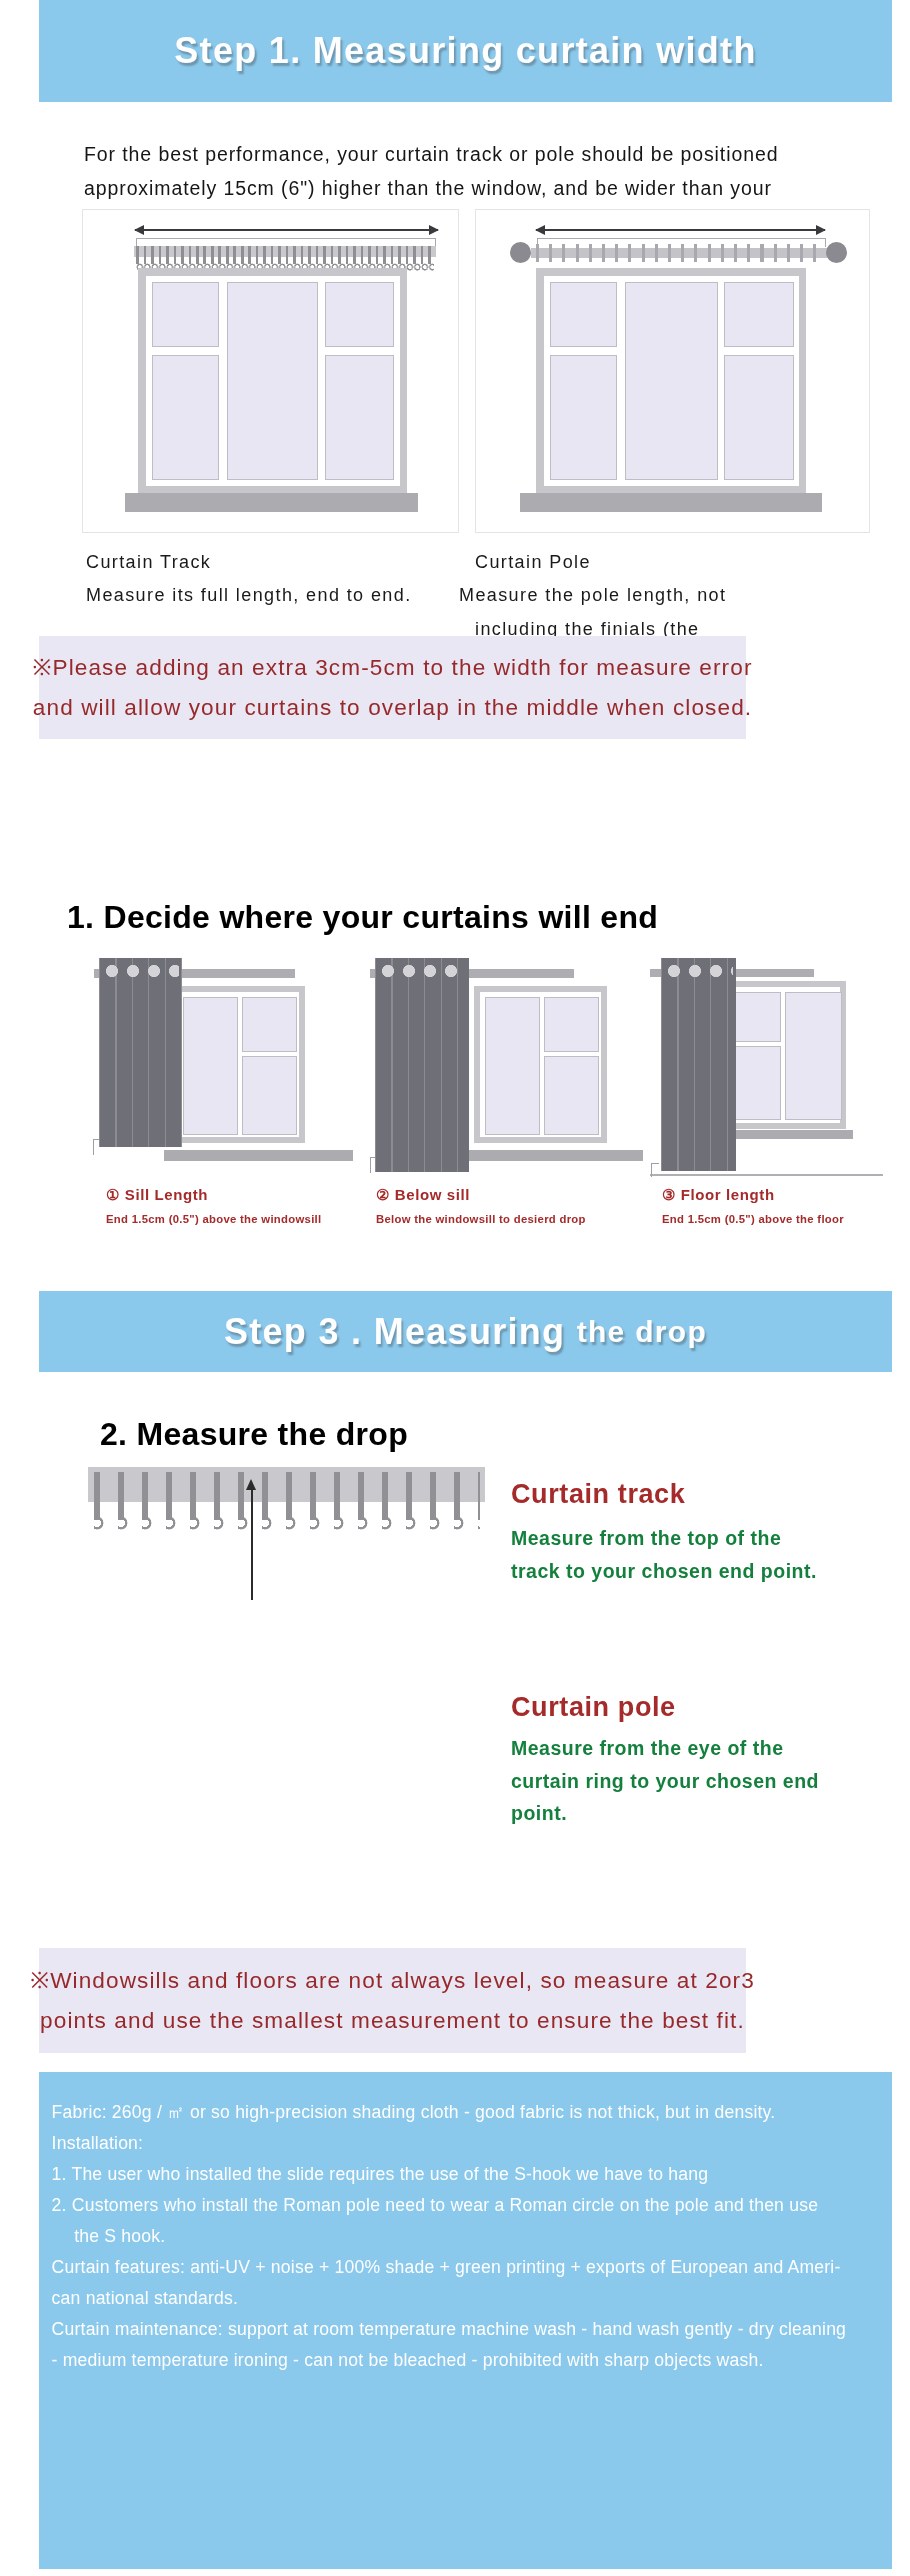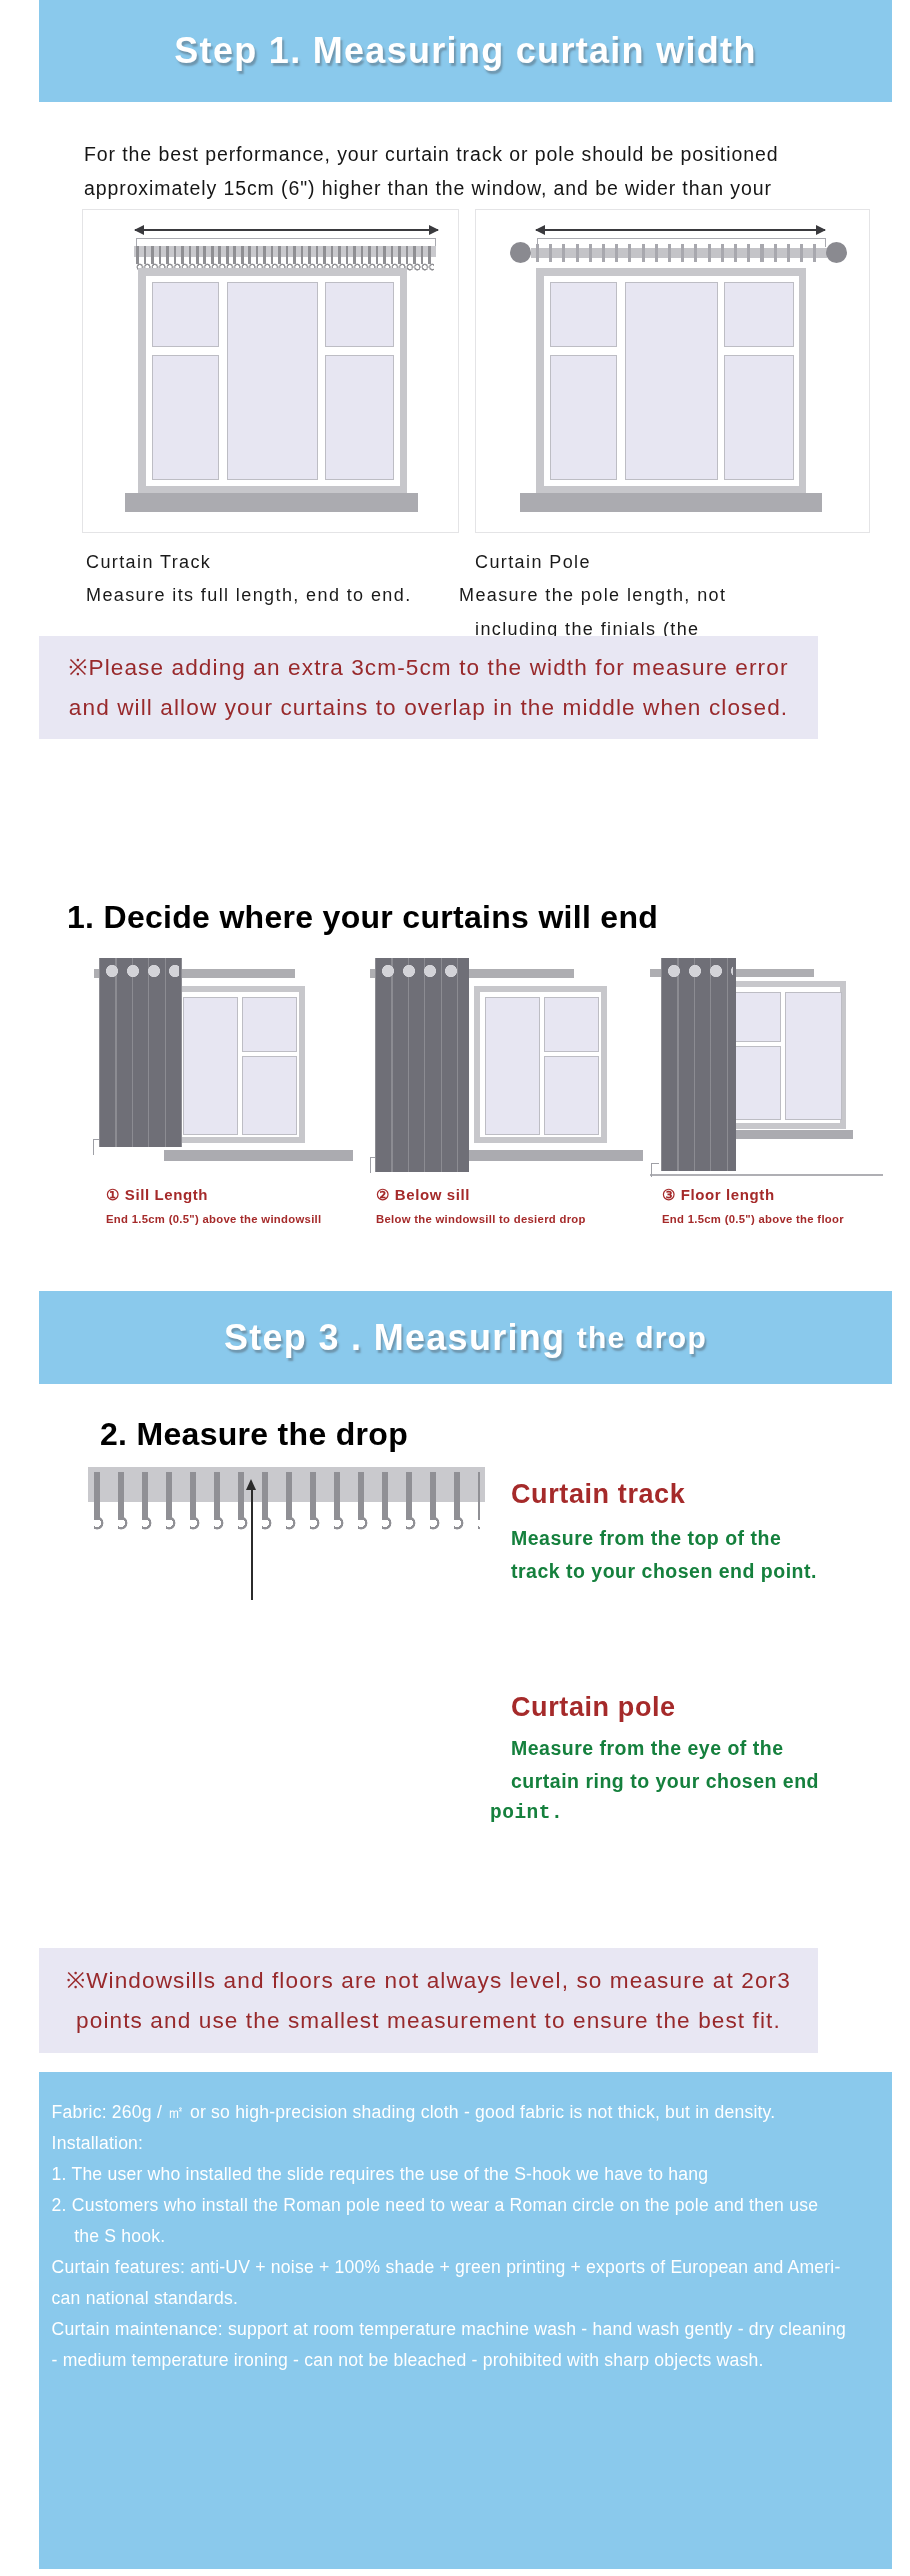--- a/index.html
+++ b/index.html
@@ -10,21 +10,21 @@
   
   .banner{position:absolute;left:39px;width:853px;background:#8AC9EC;display:flex;
           align-items:center;justify-content:center;color:#ffffff;font-weight:bold;
           font-size:36px;letter-spacing:1.3px;white-space:nowrap;
           text-shadow:1.9px 2.5px 1.9px rgba(88,108,122,.55);}
   .banner-sub{font-size:30px;margin-left:11.3px;font-weight:bold;}
 
   
   .intro-line{position:absolute;font-size:19.5px;letter-spacing:0.9px;color:#161616;white-space:nowrap;}
   .cap{position:absolute;font-size:18px;letter-spacing:1.4px;color:#1a1a1a;white-space:nowrap;}
-  .note{position:absolute;left:39px;width:779px;background:#E8E7F3;display:flex;
+  .note{position:absolute;left:39px;width:707px;background:#E8E7F3;display:flex;
         flex-direction:column;align-items:center;justify-content:center;
         color:#98292B;font-size:22.6px;letter-spacing:1.1px;line-height:40px;white-space:nowrap;}
   .hdg{position:absolute;font-size:32px;font-weight:bold;color:#000;letter-spacing:0.3px;white-space:nowrap;}
   .s2label{position:absolute;top:1186px;font-size:15px;font-weight:bold;color:#A52A2A;
            letter-spacing:0.6px;white-space:nowrap;}
   .s2desc{position:absolute;top:1213px;font-size:11.3px;font-weight:bold;color:#A52A2A;
           letter-spacing:0.3px;white-space:nowrap;}
   .redtitle{position:absolute;font-size:27px;font-weight:bold;color:#A52A2A;letter-spacing:0.6px;white-space:nowrap;}
   .redbody{position:absolute;font-size:19.5px;font-weight:bold;color:#15803d;letter-spacing:0.5px;white-space:nowrap;}
 
@@ -187,40 +187,40 @@
     <div class="bmark" style="left:1.3px;top:210px;width:6.3px;height:12.6px;"></div>
   </div>
 
   <div class="s2label" style="left:106px;">① Sill Length</div>
   <div class="s2desc" style="left:106px;">End 1.5cm (0.5") above the windowsill</div>
   <div class="s2label" style="left:376px;">② Below sill</div>
   <div class="s2desc" style="left:376px;">Below the windowsill to desierd drop</div>
   <div class="s2label" style="left:662px;">③ Floor length</div>
   <div class="s2desc" style="left:662px;">End 1.5cm (0.5") above the floor</div>
 
-  <div class="banner" style="top:1291px;height:93px;">
+  <div class="banner" style="top:1291px;height:81px;">
     <span>Step 3 . Measuring</span>
     <span class="banner-sub">the drop</span>
   </div>
   <div class="hdg" style="left:100px;top:1416px;">2. Measure the drop</div>
 
   <div class="trackbar" style="left:88px;top:1467px;width:397px;height:35px;"></div>
   <div class="hookbars-lg" style="left:94px;top:1472px;width:386px;height:48px;"></div>
   <div class="hookloops-lg" style="left:94px;top:1514px;width:386px;height:17.6px;"></div>
   <div class="uarrow" style="left:251px;top:1489px;height:111px;"></div>
 
   <div class="redtitle" style="left:511px;top:1479px;">Curtain track</div>
   <div class="redbody" style="left:511px;top:1527px;">Measure from the top of the</div>
   <div class="redbody" style="left:511px;top:1560px;">track to your chosen end point.</div>
 
 
   <div class="redtitle" style="left:511px;top:1692px;">Curtain pole</div>
   <div class="redbody" style="left:511px;top:1737px;">Measure from the eye of the</div>
   <div class="redbody" style="left:511px;top:1770px;">curtain ring to your chosen end</div>
-  <div class="redbody" style="left:490px;top:1802px;font-family:Liberation Mono, monospace;">point.</div>
+  <div class="redbody" style="left:511px;top:1802px;">point.</div>
 
   <div class="note" style="top:1948px;height:105px;">
     <div>※Windowsills and floors are not always level, so measure at 2or3</div>
     <div>points and use the smallest measurement to ensure the best fit.</div>
   </div>
 
   <div class="footer">
     <div class="fline">Fabric: 260g / ㎡ or so high-precision shading cloth - good fabric is not thick, but in density.</div>
     <div class="fline">Installation:</div>
     <div class="fline">1. The user who installed the slide requires the use of the S-hook we have to hang</div>

